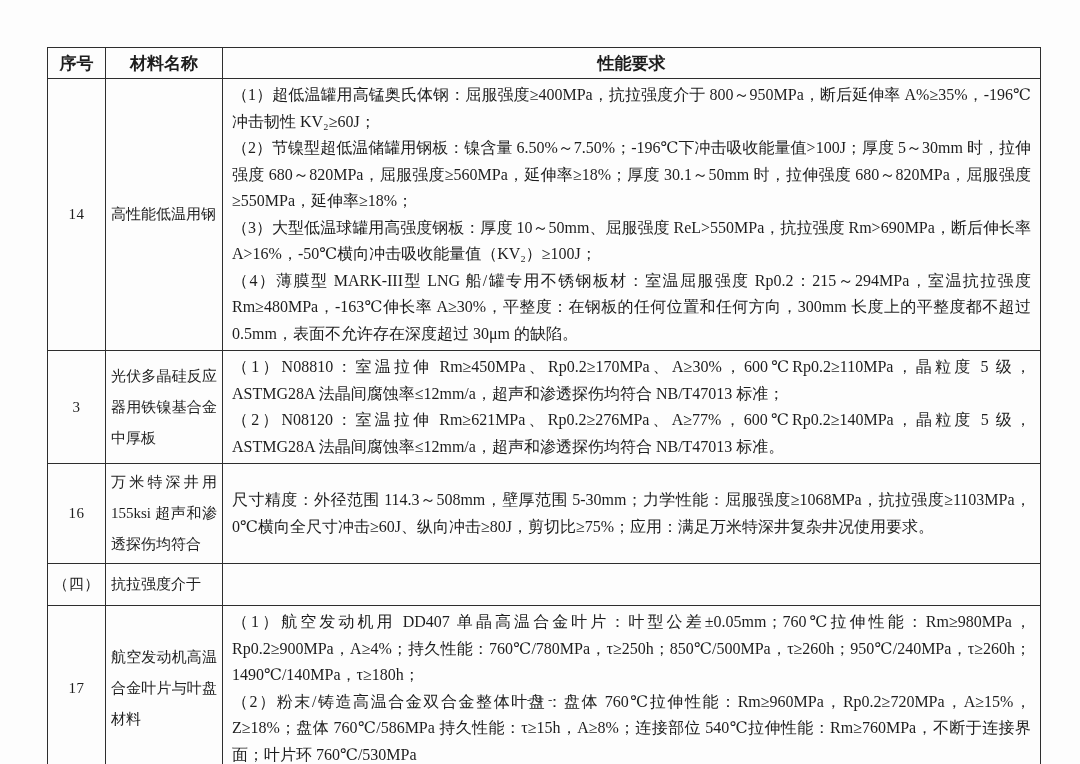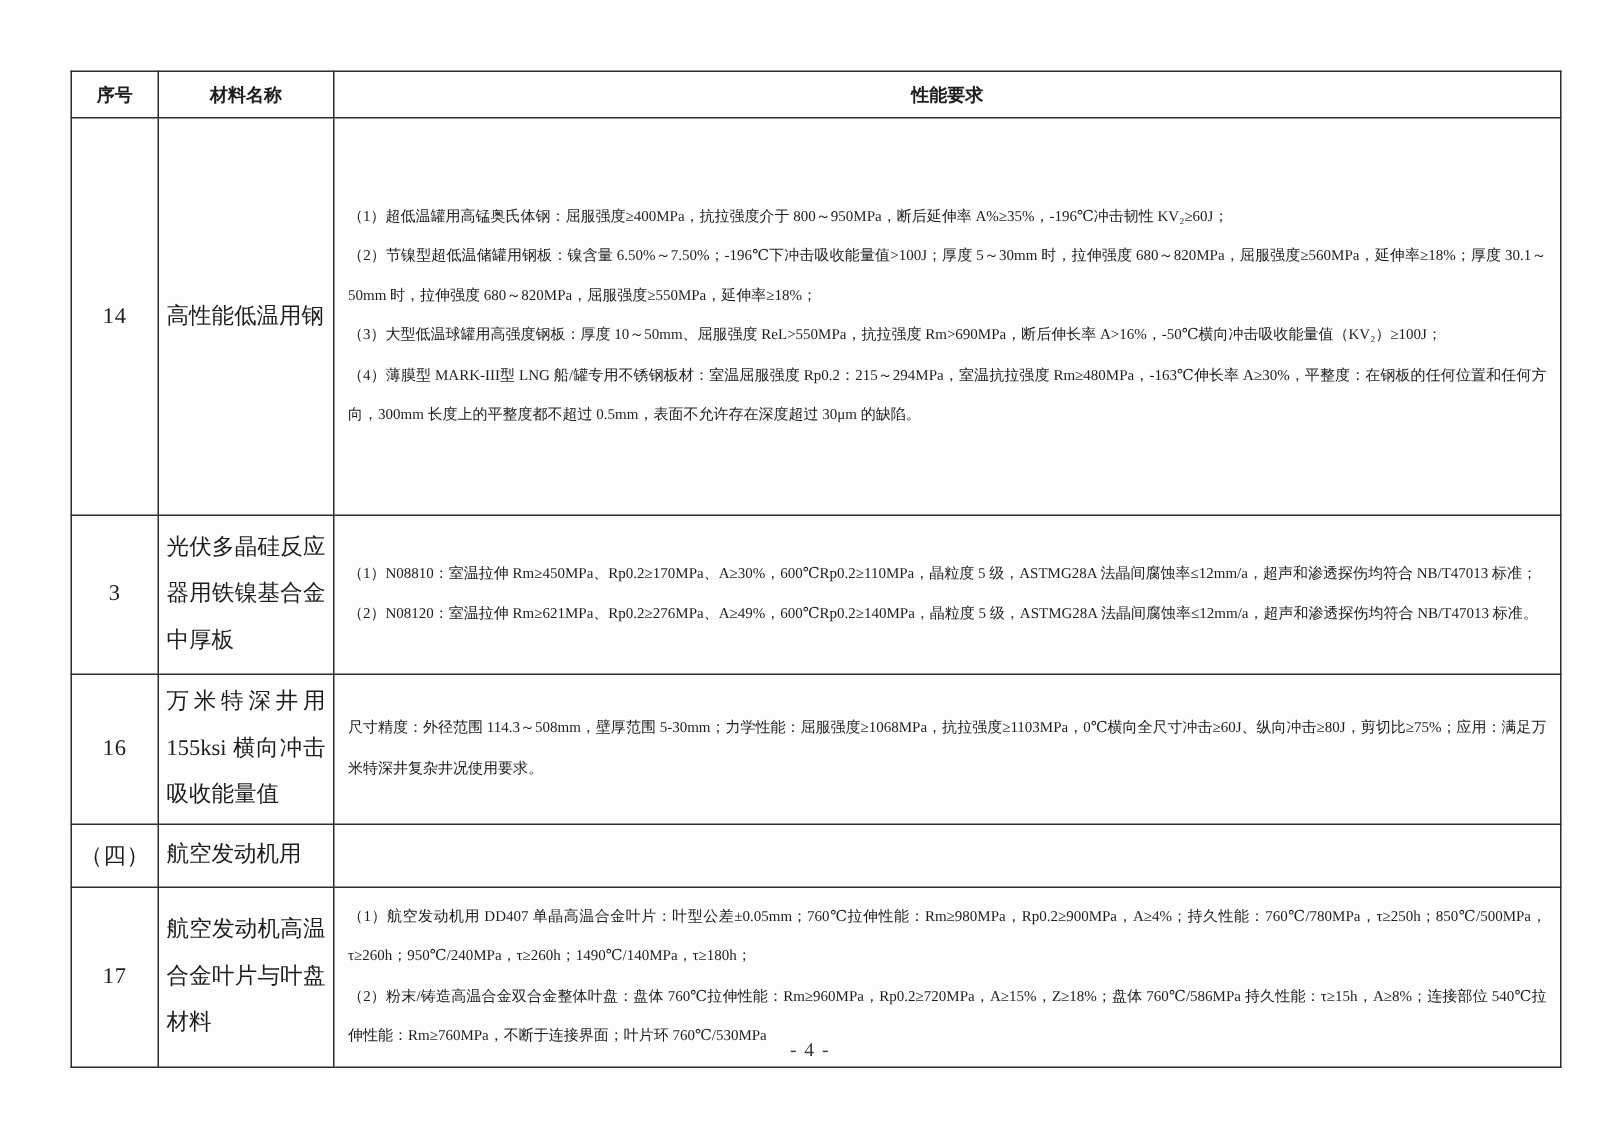--- a/index.html
+++ b/index.html
@@ -16,37 +16,37 @@
     width:993px;
     border-collapse:collapse;
     table-layout:fixed;
   }
   col.c-no  { width:58px; }
   col.c-mat { width:117px; }
   col.c-req { width:818px; }
   th, td { border:1px solid #2e2e2e; }
   th {
     height:26px;
-    font-size:12px; font-weight:bold;
+    font-size:17px; font-weight:bold;
     text-align:center; vertical-align:middle;
     padding:2px;
   }
   td.no {
     text-align:center; vertical-align:middle;
     font-size:15px; letter-spacing:0.5px;font-family:Liberation Serif, serif;
   }
   td.mat {
     font-size:15px; line-height:31px;
     padding:3px 5px;
     vertical-align:middle;
     text-align:justify;
     margin-top:48px;
   }
   td.req {
-    font-size:10px; line-height:26.5px;
+    font-size:16px; line-height:26.5px;
     padding:3px 9px 3px 9px;
     vertical-align:middle;
     text-align:justify;
   }
   td.req p { margin:0; }
   tr.h14 { height:265px; }
   tr.h15 { height:106px; }
   tr.h16 { height:82px; }
   tr.hsec { height:42px; }
   tr.h17 { height:120px; }
@@ -84,33 +84,33 @@
           <p>（2）节镍型超低温储罐用钢板：镍含量 6.50%～7.50%；-196℃下冲击吸收能量值&gt;100J；厚度 5～30mm 时，拉伸强度 680～820MPa，屈服强度≥560MPa，延伸率≥18%；厚度 30.1～50mm 时，拉伸强度 680～820MPa，屈服强度≥550MPa，延伸率≥18%；</p>
           <p>（3）大型低温球罐用高强度钢板：厚度 10～50mm、屈服强度 ReL&gt;550MPa，抗拉强度 Rm&gt;690MPa，断后伸长率 A&gt;16%，-50℃横向冲击吸收能量值（KV₂）≥100J；</p>
           <p>（4）薄膜型 MARK-III型 LNG 船/罐专用不锈钢板材：室温屈服强度 Rp0.2：215～294MPa，室温抗拉强度 Rm≥480MPa，-163℃伸长率 A≥30%，平整度：在钢板的任何位置和任何方向，300mm 长度上的平整度都不超过 0.5mm，表面不允许存在深度超过 30μm 的缺陷。</p>
         </td>
       </tr>
       <tr class="h15">
         <td class="no">3</td>
         <td class="mat">光伏多晶硅反应器用铁镍基合金中厚板</td>
         <td class="req">
           <p>（1）N08810：室温拉伸 Rm≥450MPa、Rp0.2≥170MPa、A≥30%，600℃Rp0.2≥110MPa，晶粒度 5 级，ASTMG28A 法晶间腐蚀率≤12mm/a，超声和渗透探伤均符合 NB/T47013 标准；</p>
-          <p>（2）N08120：室温拉伸 Rm≥621MPa、Rp0.2≥276MPa、A≥49%，600℃Rp0.2≥140MPa，晶粒度 5 级，ASTMG28A 法晶间腐蚀率≤12mm/a，超声和渗透探伤均符合 NB/T47013 标准。</p>
+          <p>（2）N08120：室温拉伸 Rm≥621MPa、Rp0.2≥276MPa、A≥77%，600℃Rp0.2≥140MPa，晶粒度 5 级，ASTMG28A 法晶间腐蚀率≤12mm/a，超声和渗透探伤均符合 NB/T47013 标准。</p>
         </td>
       </tr>
       <tr class="h16">
         <td class="no">16</td>
-        <td class="mat">万米特深井用155ksi 横向冲击吸收能量值</td>
+        <td class="mat">万米特深井用155ksi 超声和渗透探伤均符合</td>
         <td class="req">
           <p>尺寸精度：外径范围 114.3～508mm，壁厚范围 5-30mm；力学性能：屈服强度≥1068MPa，抗拉强度≥1103MPa，0℃横向全尺寸冲击≥60J、纵向冲击≥80J，剪切比≥75%；应用：满足万米特深井复杂井况使用要求。</p>
         </td>
       </tr>
       <tr class="hsec">
         <td class="no">（四）</td>
-        <td class="mat">航空发动机用</td>
+        <td class="mat">抗拉强度介于</td>
         <td class="req"></td>
       </tr>
       <tr class="h17">
         <td class="no">17</td>
         <td class="mat">航空发动机高温合金叶片与叶盘材料</td>
         <td class="req">
           <p>（1）航空发动机用 DD407 单晶高温合金叶片：叶型公差±0.05mm；760℃拉伸性能：Rm≥980MPa，Rp0.2≥900MPa，A≥4%；持久性能：760℃/780MPa，τ≥250h；850℃/500MPa，τ≥260h；950℃/240MPa，τ≥260h；1490℃/140MPa，τ≥180h；</p>
           <p>（2）粉末/铸造高温合金双合金整体叶盘：盘体 760℃拉伸性能：Rm≥960MPa，Rp0.2≥720MPa，A≥15%，Z≥18%；盘体 760℃/586MPa 持久性能：τ≥15h，A≥8%；连接部位 540℃拉伸性能：Rm≥760MPa，不断于连接界面；叶片环 760℃/530MPa</p>
         </td>
       </tr>

